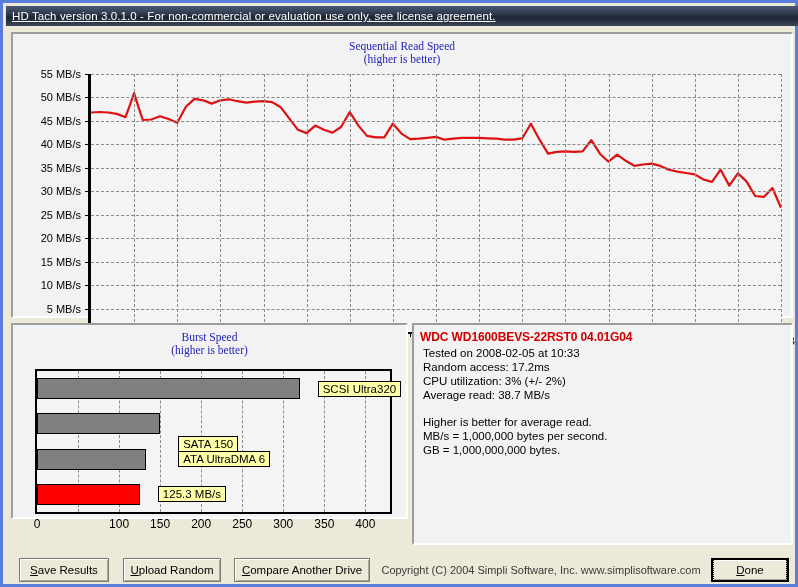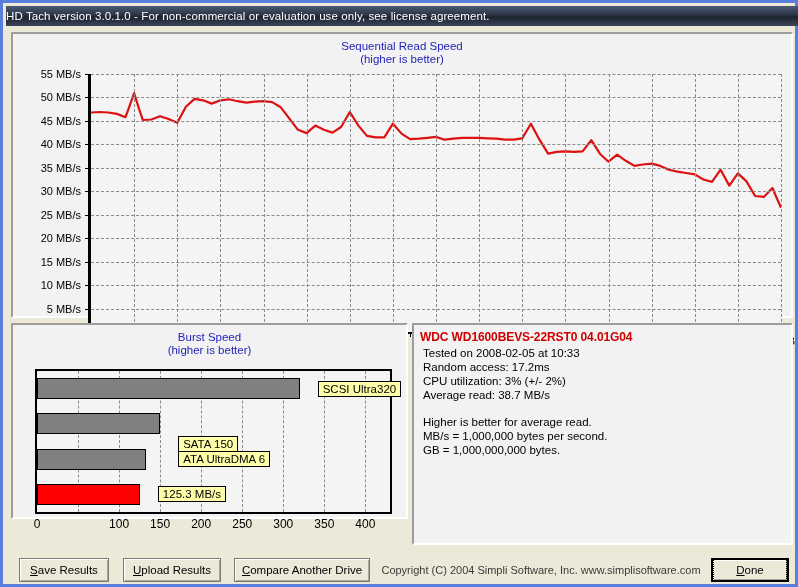--- a/index.html
+++ b/index.html
@@ -6,33 +6,33 @@
   body{width:798px;height:587px;overflow:hidden;
        font-family:"Liberation Sans",sans-serif;font-size:11px;color:#000;}
 
   .window{position:absolute;left:0;top:0;width:798px;height:587px;
           background:#ece9d8;border:3px solid #5a7edc;box-sizing:border-box;}
 
   
   .titlebar{position:absolute;left:3px;top:3px;width:792px;height:20px;
             background:linear-gradient(to bottom,#4a5a74 0%,#2b3445 45%,#1d2430 55%,#3b4559 100%);
             color:#fff;font-size:11.5px;display:flex;align-items:center;
-            padding-left:0;box-sizing:border-box;letter-spacing:.1px;}
+            padding-left:6px;box-sizing:border-box;letter-spacing:.1px;text-decoration:underline;}
 
   
   .panel{position:absolute;background:#f2f2f2;
          border-top:2px solid #9d9d9d;border-left:2px solid #9d9d9d;
          border-right:2px solid #ffffff;border-bottom:2px solid #ffffff;
          box-sizing:border-box;}
 
   
   #seqPanel{left:8px;top:29px;width:782px;height:286px;}
   .charttitle{position:absolute;width:100%;text-align:center;color:#2222bb;
               font-size:11.5px;line-height:13px;top:6px;}
-  .charttitle span{display:block;}
+  .charttitle span{display:block;font-family:Liberation Serif, serif;}
 
   #seqPlot{position:absolute;left:75px;top:40px;width:693px;height:260px;
            background:#f4f4f4;border-left:3px solid #000;border-bottom:2px solid #000;
            box-sizing:border-box;}
   .ylabels{position:absolute;left:0px;top:40px;width:72px;height:260px;}
   .ylabels div{position:absolute;right:4px;text-align:right;font-size:11px;
                transform:translateY(-50%);white-space:nowrap;}
   .xlabels{position:absolute;left:75px;top:301px;width:693px;height:16px;}
   .xlabels div{position:absolute;transform:translateX(-50%);font-size:11px;white-space:nowrap;}
 
@@ -296,21 +296,21 @@
     <div class="info-gap"></div>
     <div class="info-line">Higher is better for average read.</div>
     <div class="info-line">MB/s = 1,000,000 bytes per second.</div>
     <div class="info-line">GB = 1,000,000,000 bytes.</div>
   </div>
 
   <div class="btn" id="btnSave">
     <span><u>S</u><span>ave Results</span></span>
   </div>
   <div class="btn" id="btnUpload">
-    <span><u>U</u><span>pload Results</span></span>
+    <span><u>U</u><span>pload Random</span></span>
   </div>
   <div class="btn" id="btnCompare">
     <span><u>C</u><span>ompare Another Drive</span></span>
   </div>
   <div class="copyright">Copyright (C) 2004 Simpli Software, Inc. www.simplisoftware.com</div>
   <div class="btn" id="btnDone">
     <span class="inner">
         <u>D</u>
         <span>one</span>
       </span>

